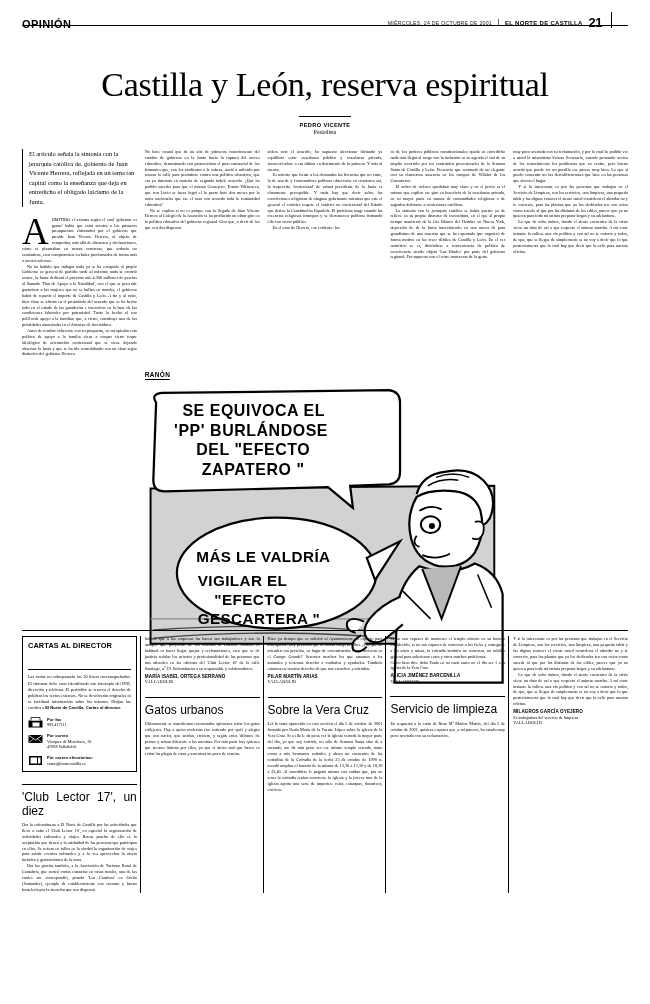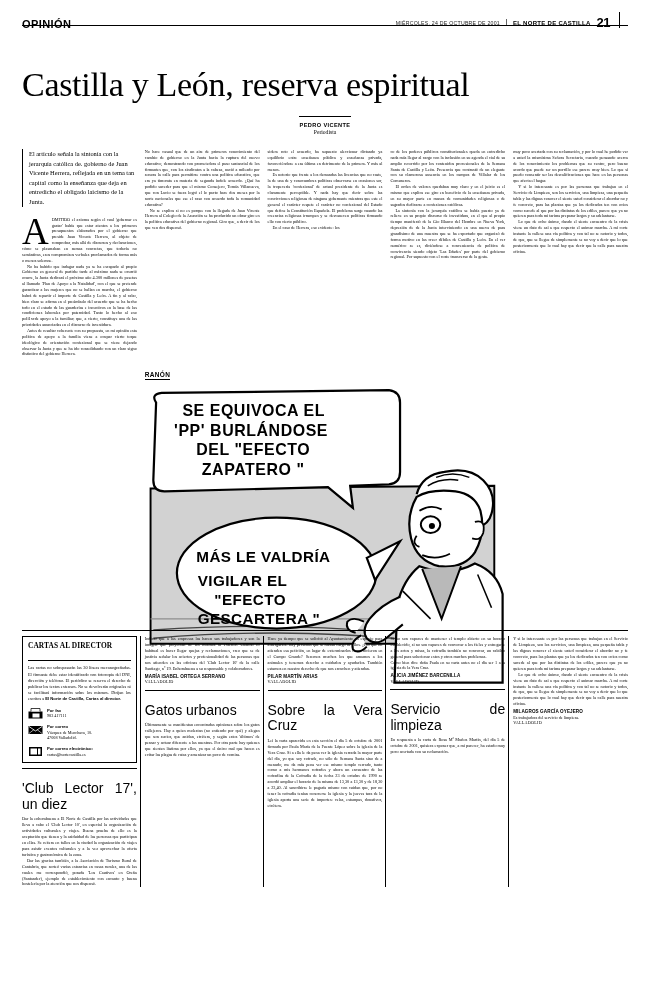--- a/index.html
+++ b/index.html
@@ -11,38 +11,38 @@
     color:#000;
     position:relative;
     overflow:hidden;
   }
   .page { width:650px; height:1004px; padding:0 22px; position:relative; }
 
   
   .masthead { position:relative; height:38px; padding-top:14px; }
   .masthead-rule { position:absolute; left:0; right:0; top:25px; height:1px; background:#000; }
   .masthead-right {
-    position:absolute; right:8px; top:12px;
+    position:absolute; right:16px; top:12px;
     display:flex; align-items:flex-end; gap:6px;
     font-family:"Liberation Sans", sans-serif;
   }
   .mast-date { font-size:5.2px; letter-spacing:.25px; color:#222; padding-bottom:2px; }
   .mast-sep { width:1px; height:7px; background:#666; margin-bottom:2px; }
   .mast-paper { font-size:6px; font-weight:bold; letter-spacing:.3px; padding-bottom:2px; }
   .mast-page { font-size:13px; font-weight:bold; letter-spacing:-0.5px; line-height:10px; }
   .mast-endbar { width:1px; height:16px; background:#000; margin-left:3px; }
   .section-name {
     font-family:"Liberation Sans", sans-serif;
     font-weight:bold; font-size:11px; letter-spacing:.4px;
     margin-top:4px;
   }
 
   
   .headline {
-    text-align:left;
+    text-align:center;
     font-family:"Liberation Serif", serif;
     font-size:34px;
     font-weight:normal;
     letter-spacing:-0.3px;
     margin:30px 0 0 0;
     line-height:1;
   }
   .byline-wrap { text-align:center; margin-top:14px; }
   .byline-rule { width:52px; height:1px; background:#000; margin:0 auto 5px auto; }
   .byline-name {
@@ -98,36 +98,36 @@
   .letters {
     position:absolute; left:22px; right:22px; top:636px;
     display:grid; grid-template-columns:repeat(5,1fr); column-gap:8px;
   }
   .letters .col { font-size:4.25px; line-height:1.4; }
   .lcol { position:relative; }
   .vsep { position:absolute; top:0; bottom:0; right:-4px; width:1px; background:#000; }
 
   .cartas-box { border:1px solid #000; padding:4px 5px 5px 5px; }
   .cartas-title {
-    font-family:Liberation Serif, serif;
+    font-family:Liberation Sans, sans-serif;
     font-weight:bold; font-size:7.4px; letter-spacing:.1px;
-    border-bottom:1px solid #000; padding-bottom:9px; margin-bottom:4px;
+    border-bottom:1px solid #000; padding-bottom:18px; margin-bottom:4px;
   }
   .cartas-body { font-size:4.3px; line-height:1.45; text-align:justify; }
   .cartas-body b { font-family:"Liberation Sans", sans-serif; font-size:4.2px; }
   .contact-row { display:flex; gap:4px; margin-top:5px; align-items:flex-start; }
   .contact-ico { width:15px; height:11px; flex:0 0 15px; }
   .contact-txt { font-size:4.2px; line-height:1.35; }
   .contact-lab { font-family:"Liberation Sans", sans-serif; font-weight:bold; font-size:4.2px; }
 
   .letter-head {
     font-family:"Liberation Sans", sans-serif;
-    font-size:14px; font-weight:normal;
-    margin:5px 0 4px 0; line-height:1.1;
-    border-top:1px solid #000; padding-top:12px;
+    font-size:12px; font-weight:normal;
+    margin:12px 0 4px 0; line-height:1.1;
+    border-top:1px solid #000; padding-top:6px;
   }
   .letter-body { font-size:4.25px; line-height:1.4; text-align:justify; }
   .letter-body p { margin:0; text-indent:5px; }
   .letter-body p:first-child { text-indent:0; }
   .sig-name {
     font-family:"Liberation Sans", sans-serif;
     font-weight:bold; font-size:4.6px; letter-spacing:.1px; margin-top:2px; line-height:1.2;
   }
   .sig-city { font-size:4.2px; letter-spacing:.2px; text-transform:uppercase; }
   .sig-note { font-size:4.2px; line-height:1.35; }

